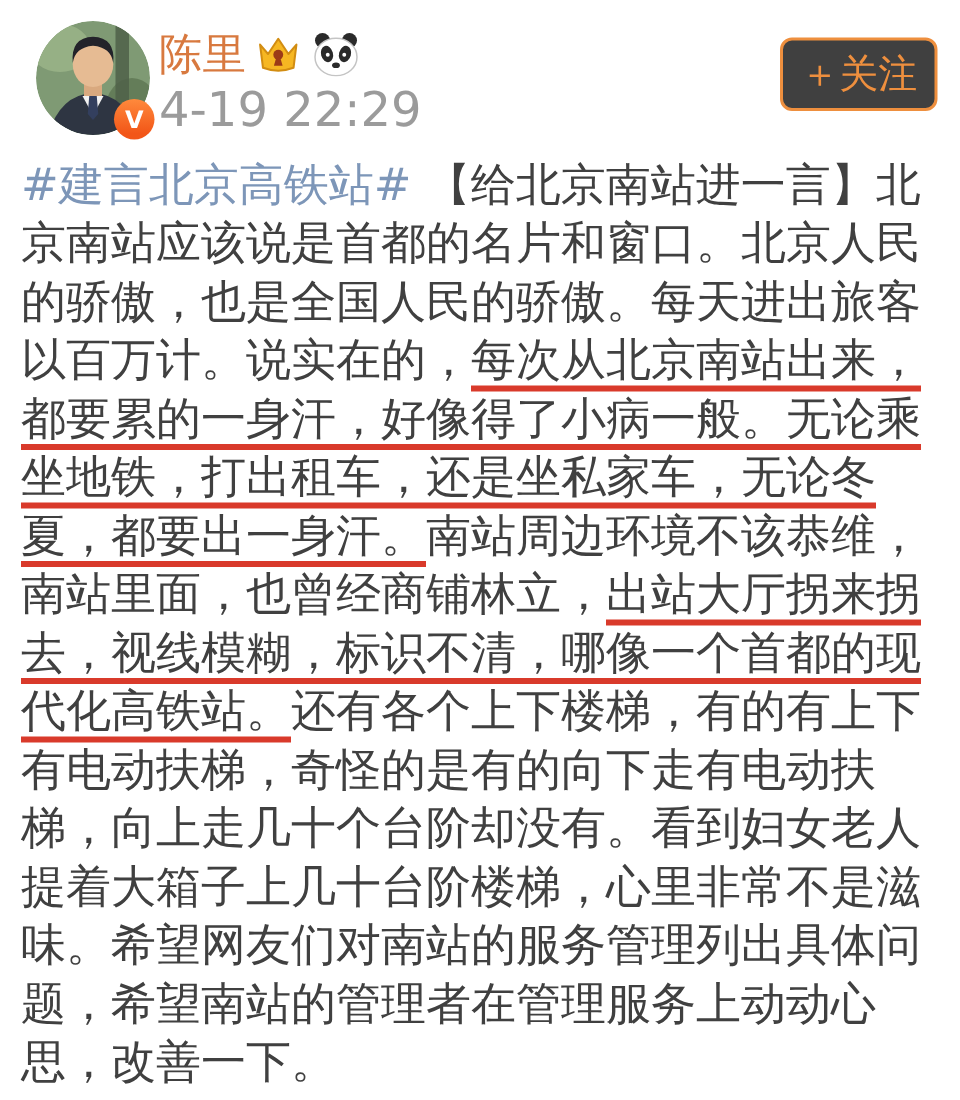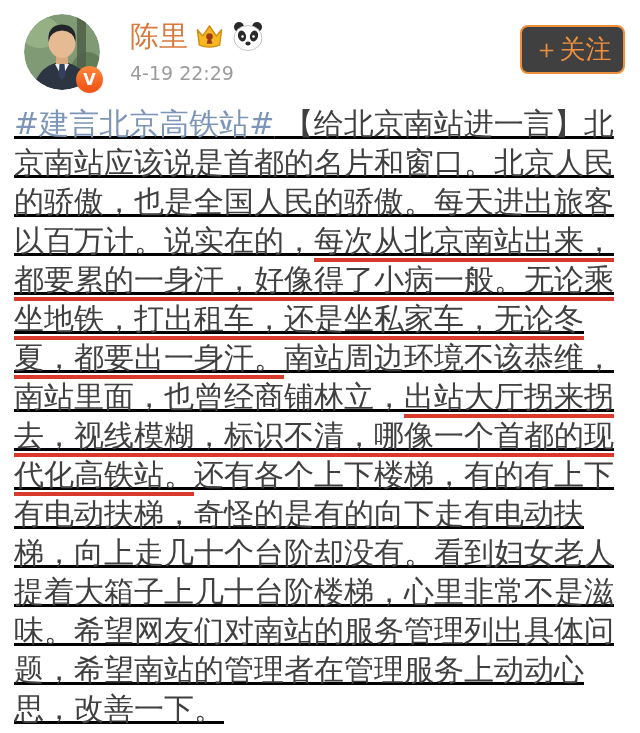--- a/index.html
+++ b/index.html
@@ -36,53 +36,53 @@
     width: 27px;
     height: 27px;
     border-radius: 50%;
     background: linear-gradient(180deg, #ff8a3c 0%, var(--verified-orange) 85%);
     color: #fff;
     font-size: 16px;
     font-weight: bold;
     line-height: 27px;
     text-align: center;
   }
-  .author-info { margin-left: 30px; padding-top: 6px; flex: 1 1 auto; }
+  .author-info { margin-left: 6px; padding-top: 6px; flex: 1 1 auto; }
   .author-line { display: flex; align-items: center; gap: 6px; }
   .author-name {
     color: var(--username-orange);
     font-size: 29px;
     line-height: 32px;
     cursor: pointer;
   }
   .badge-icon { display: inline-block; vertical-align: middle; }
   .meta-line {
     margin-top: 7px;
     color: var(--meta-gray);
-    font-size: 19px;
+    font-size: 32px;
     line-height: 28px;
     display: flex;
     gap: 37px;
   }
   .follow-btn {
     position: absolute;
     top: 25px;
     right: 15px;
     width: 105px;
     height: 49px;
     background: #404040;
     border: 2px solid var(--accent-orange);
     border-radius: 8px;
     color: var(--accent-orange);
     font-size: 26px;
     font-family: "DejaVu Sans", sans-serif;
     cursor: pointer;
   }
   
-  .post-body { padding: 2px 14px 0 14px; text-decoration: underline; }
+  .post-body { padding: 2px 14px 0 14px; }
   .post-text {
     font-size: 30px;
     line-height: 39px;
     color: var(--body-text);
     text-align: left;
     word-break: normal;
   }
   .seg-hashtag { color: var(--hashtag-blue); cursor: pointer; }
   .seg-underline {
     text-decoration-line: underline;

